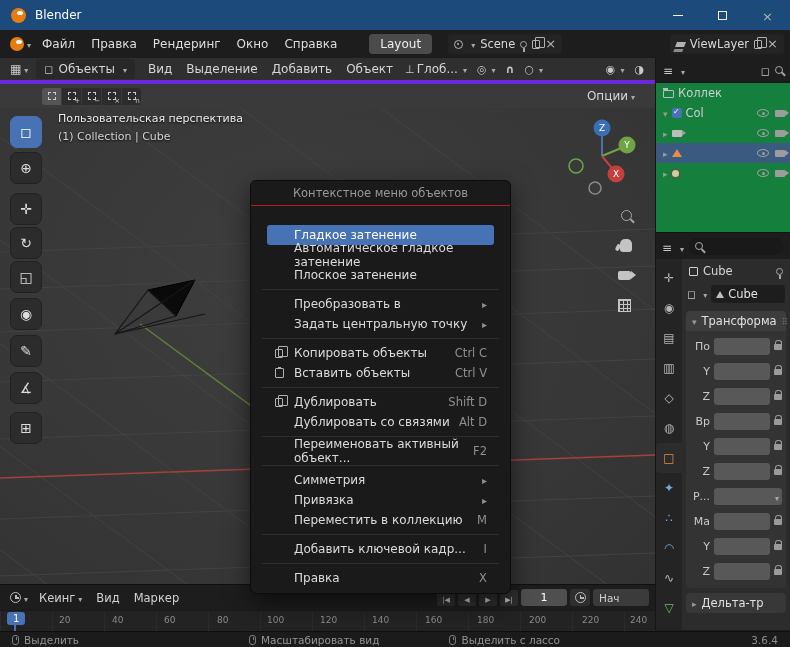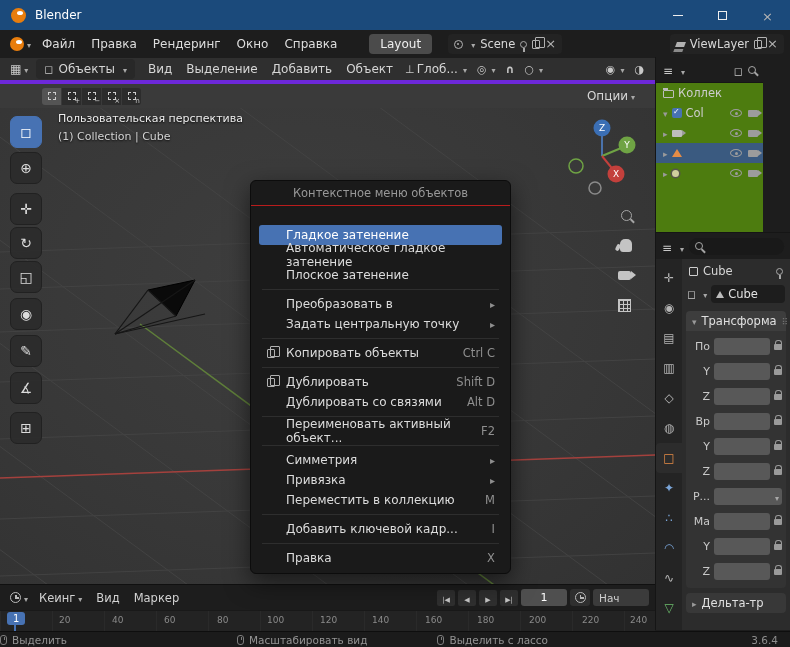--- a/index.html
+++ b/index.html
@@ -110,30 +110,30 @@
   .vp-label1{position:absolute;left:58px;top:28px;font-size:11px;color:#ededed;text-shadow:0 1px 2px rgba(0,0,0,.85);z-index:4}
   .vp-label2{position:absolute;left:58px;top:46px;font-size:11px;color:#d4d4d4;text-shadow:0 1px 2px rgba(0,0,0,.85);z-index:4}
   .tbtn{position:absolute;left:10px;width:32px;height:32px;background:rgba(43,43,43,.92);border:1px solid #212121;border-radius:7px;display:flex;align-items:center;justify-content:center;color:#dcdcdc;font-size:14px;z-index:5}
   .tbtn.active{background:#4772b3;border-color:#4772b3;color:#fff}
   .gizmo{position:absolute;left:560px;top:22px;z-index:5}
   .navbtn{position:absolute;width:26px;height:26px;display:flex;align-items:center;justify-content:center;z-index:5}
 
   
   .ctx{position:absolute;left:250px;top:180px;width:261px;background:#1a1a1a;border:1px solid #0c0c0c;border-radius:6px;box-shadow:0 8px 24px rgba(0,0,0,.55);z-index:40;padding-bottom:5px;font-size:12px}
   .ctx-title{height:25px;line-height:25px;text-align:center;color:#989898;font-size:11.5px;border-bottom:1px solid #b91c1c;margin-bottom:19px}
-  .ctx-item{height:20px;display:flex;align-items:center;margin:0 8px;padding:0 7px 0 8px;border-radius:3px;color:#dcdcdc}
+  .ctx-item{height:20px;display:flex;align-items:center;margin:0 16px;padding:0 7px 0 8px;border-radius:3px;color:#dcdcdc}
   .ctx-item.hl{background:#4772b3;color:#fff}
   .ctx-item .ico{width:19px;display:flex;align-items:center;flex:none}
   .ctx-item .sc{margin-left:auto;color:#8f8f8f;font-size:11.5px}
   .ctx-item .sub{margin-left:auto}
   .ctx-item .sub::after{content:"▸";color:#8f8f8f;font-size:10px}
   .ctx-sep{height:1px;background:#2e2e2e;margin:4px 11px}
 
   
-  .outliner{position:absolute;left:655px;top:57px;width:108px;height:175px;background:#4d7c0f;border-left:1px solid #151515}
+  .outliner{position:absolute;left:655px;top:57px;width:135px;height:175px;background:#15803d;border-left:1px solid #151515}
   .out-h{height:26px;background:#1d1d1d;display:flex;align-items:center;gap:5px;padding:0 7px;border-bottom:1px solid #161616}
   .out-row{height:20px;display:flex;align-items:center;gap:4px;padding:0 5px 0 7px;font-size:11.5px;color:#cdcdcd}
   .out-row.sel{background:#3a5a80}
   .out-row .sp{margin-left:auto;display:flex;gap:6px;align-items:center}
 
   
   .props{position:absolute;left:655px;top:232px;width:135px;height:398px;background:#2c2c2c;border-left:1px solid #151515;border-top:1px solid #151515}
   .props-h{height:26px;background:#1d1d1d;display:flex;align-items:center;gap:5px;padding:0 6px}
   .psearch{flex:1;height:17px;background:#191919;border-radius:9px;display:flex;align-items:center;gap:4px;padding:0 6px}
   .ptabs{position:absolute;left:0;top:26px;width:26px;bottom:0;background:#242424;display:flex;flex-direction:column;align-items:center;padding-top:4px}
@@ -412,20 +412,27 @@
       <span class="sub"></span>
     </div>
   <div class="ctx-sep"></div>
   <div class="ctx-item">
       <span class="ico">
         <span class="i-copy"></span>
       </span>
       <span>Копировать объекты</span>
       <span class="sc">Ctrl C</span>
     </div>
+  <div class="ctx-item">
+      <span class="ico">
+        <span class="i-paste"></span>
+      </span>
+      <span>Вставить объекты</span>
+      <span class="sc">Ctrl V</span>
+    </div>
   <div class="ctx-sep"></div>
   <div class="ctx-item">
       <span class="ico">
         <span class="i-copy"></span>
       </span>
       <span>Дублировать</span>
       <span class="sc">Shift D</span>
     </div>
   <div class="ctx-item">
       <span class="ico"></span>
@@ -681,21 +688,21 @@
   <span class="tick" style="left:320px">120</span>
   <span class="tick" style="left:372px">140</span>
   <span class="tick" style="left:425px">160</span>
   <span class="tick" style="left:477px">180</span>
   <span class="tick" style="left:529px">200</span>
   <span class="tick" style="left:582px">220</span>
   <span class="tick" style="left:630px">240</span>
 </div>
 
 <div class="statusbar">
-  <div class="sb-g" style="">
+  <div class="sb-g" style="margin-left:12px">
     <span class="i-mouse"></span>
     <span>Выделить</span>
   </div>
   <div class="sb-g" style="margin-left:170px">
     <span class="i-mouse"></span>
     <span>Масштабировать вид</span>
   </div>
   <div class="sb-g" style="margin-left:70px">
     <span class="i-mouse"></span>
     <span>Выделить с лассо</span>

